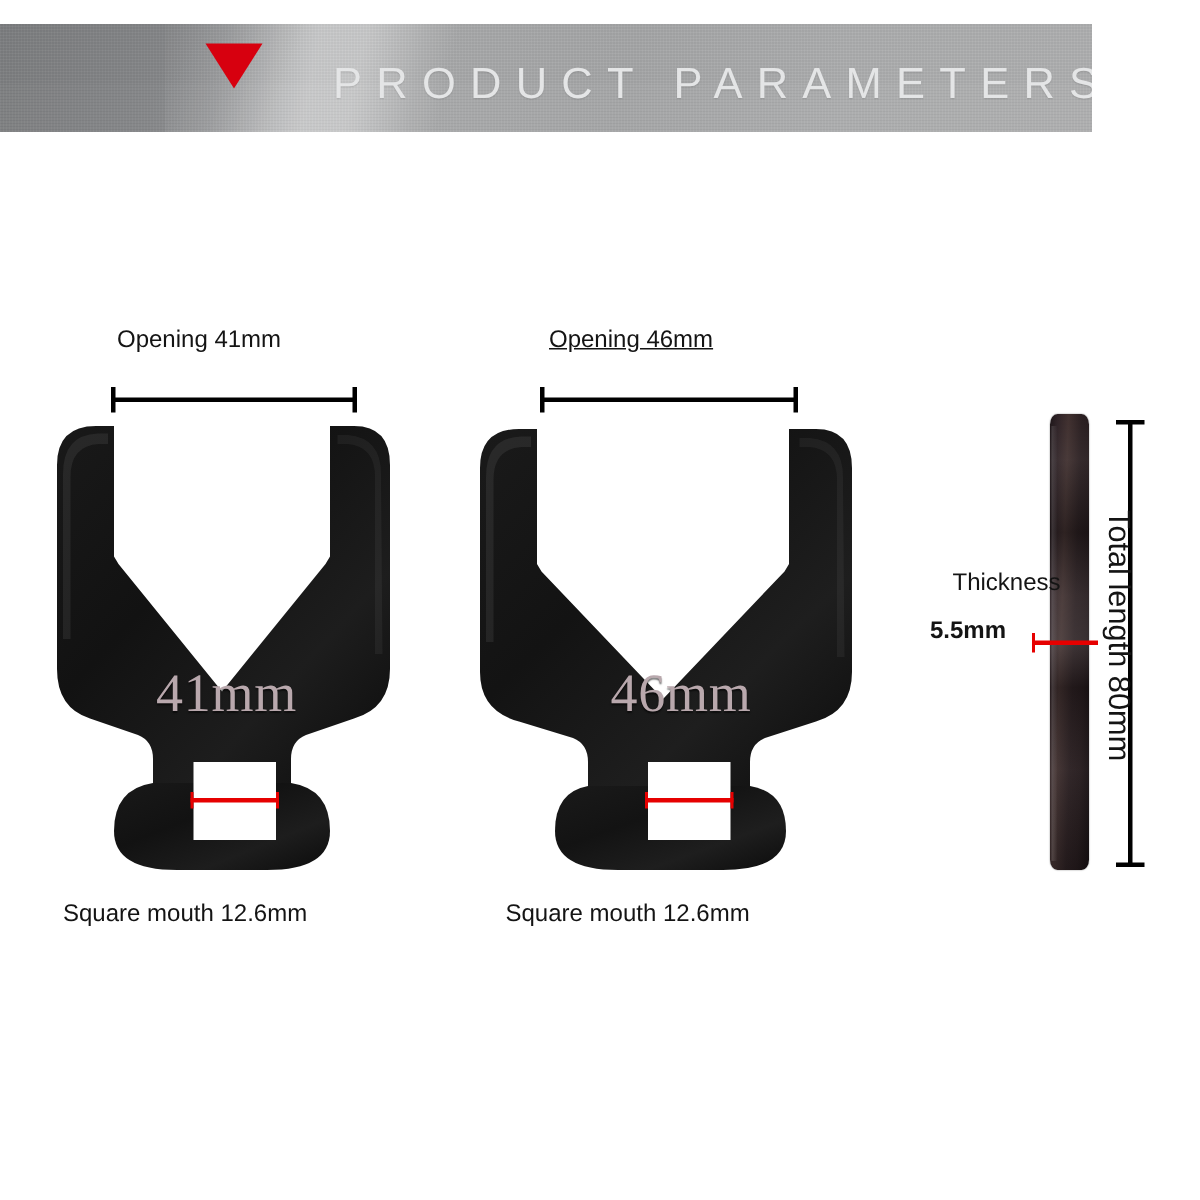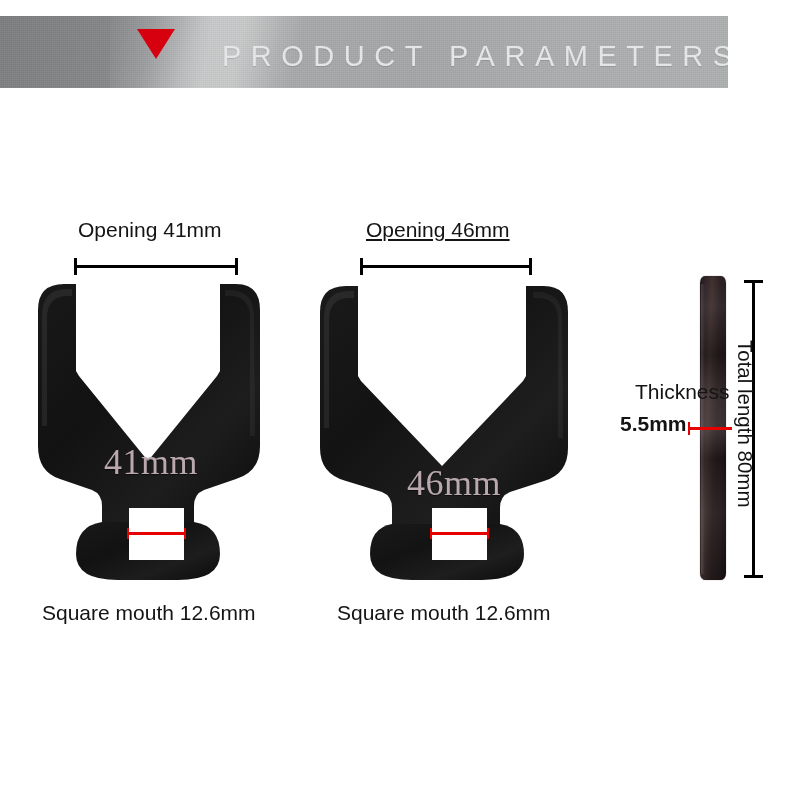--- a/index.html
+++ b/index.html
@@ -69,21 +69,21 @@
     left: 137px; top: 13px;
     width: 0; height: 0;
     border-left: 19px solid transparent;
     border-right: 19px solid transparent;
     border-top: 30px solid #d7000f;
   }
 
   
   .lbl {
     position: absolute;
-    font-size: 21px;
+    font-size: 16px;
     color: #141414;
     white-space: nowrap;
     font-family: "Liberation Sans", sans-serif;
   }
 
   
   .dim-h {
     position: absolute;
     height: 3px;
     background: #000000;
@@ -329,21 +329,21 @@
       Q 218 304 176 304
       L 106 304
       Q 64 304 64 278
       Q 64 252 86 248
       Z" fill="url(#g46)"></path>
     <path d="M 18 42 Q 18 16 41 15 L 48 15 L 48 22 L 42 22 Q 23 23 23 44 L 23 152 L 18 152 Z" fill="rgba(255,255,255,0.07)"></path>
     <path d="M 256 42 Q 256 18 234 16 L 227 16 L 227 22 L 233 22 Q 252 23 252 44 L 252 162 L 257 162 Z" fill="rgba(255,255,255,0.05)"></path>
   </svg>
 </div>
 
-<div class="engrave" style="left:407px; top:441px;margin-top:21px;">46mm</div>
+<div class="engrave" style="left:407px; top:441px;">46mm</div>
 
 <div class="square-hole" style="left:432px; top:508px; width:55px; height:52px;"></div>
 <div class="red-line capped" style="left:430px; top:532px; width:59px;"></div>
 
 <div class="lbl" style="left:337px; top:601px;">Square mouth 12.6mm</div>
 
 <div id="side-bar">
   <div id="side-bar-hl"></div>
   <div id="side-bar-edge"></div>
 </div>

